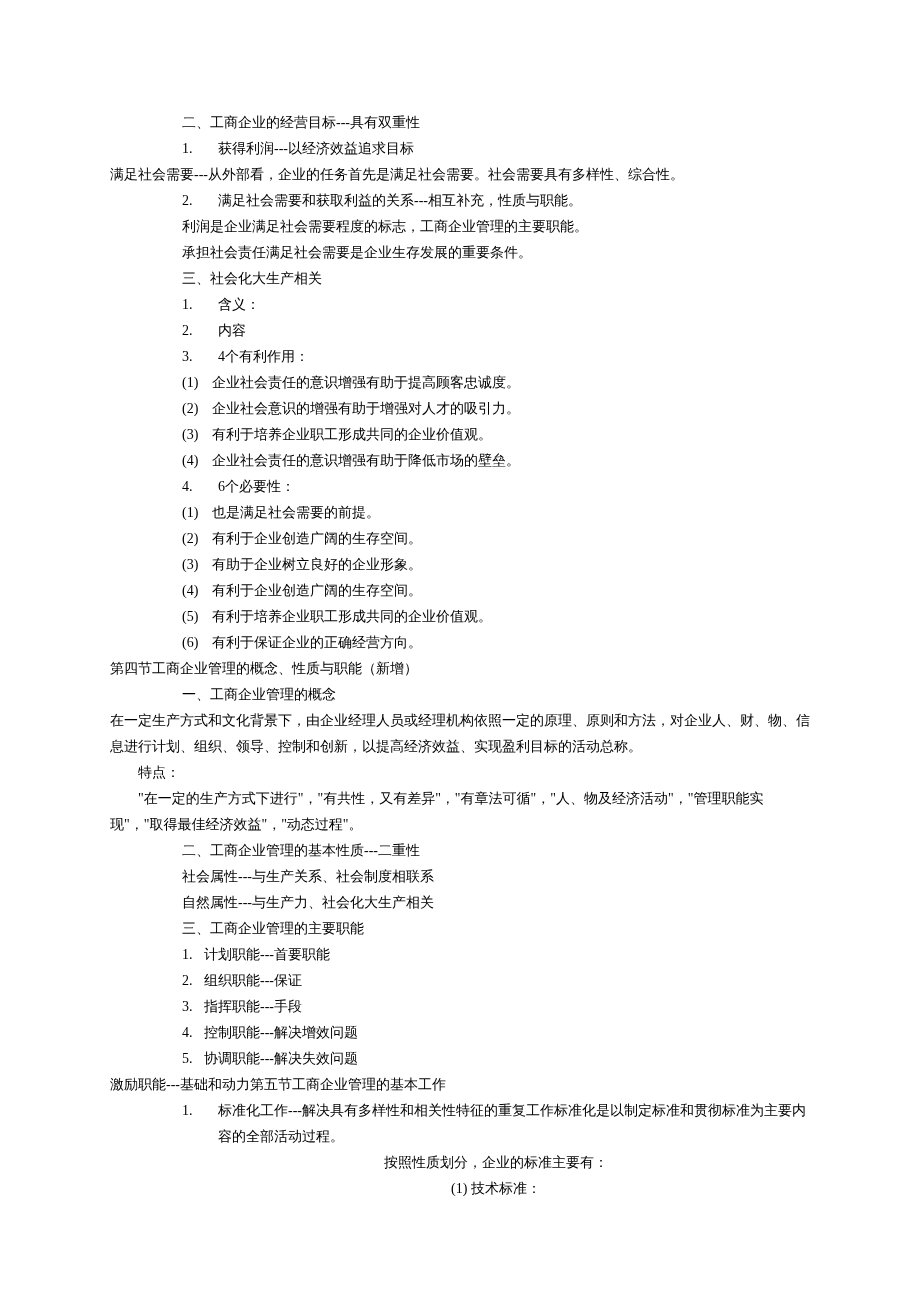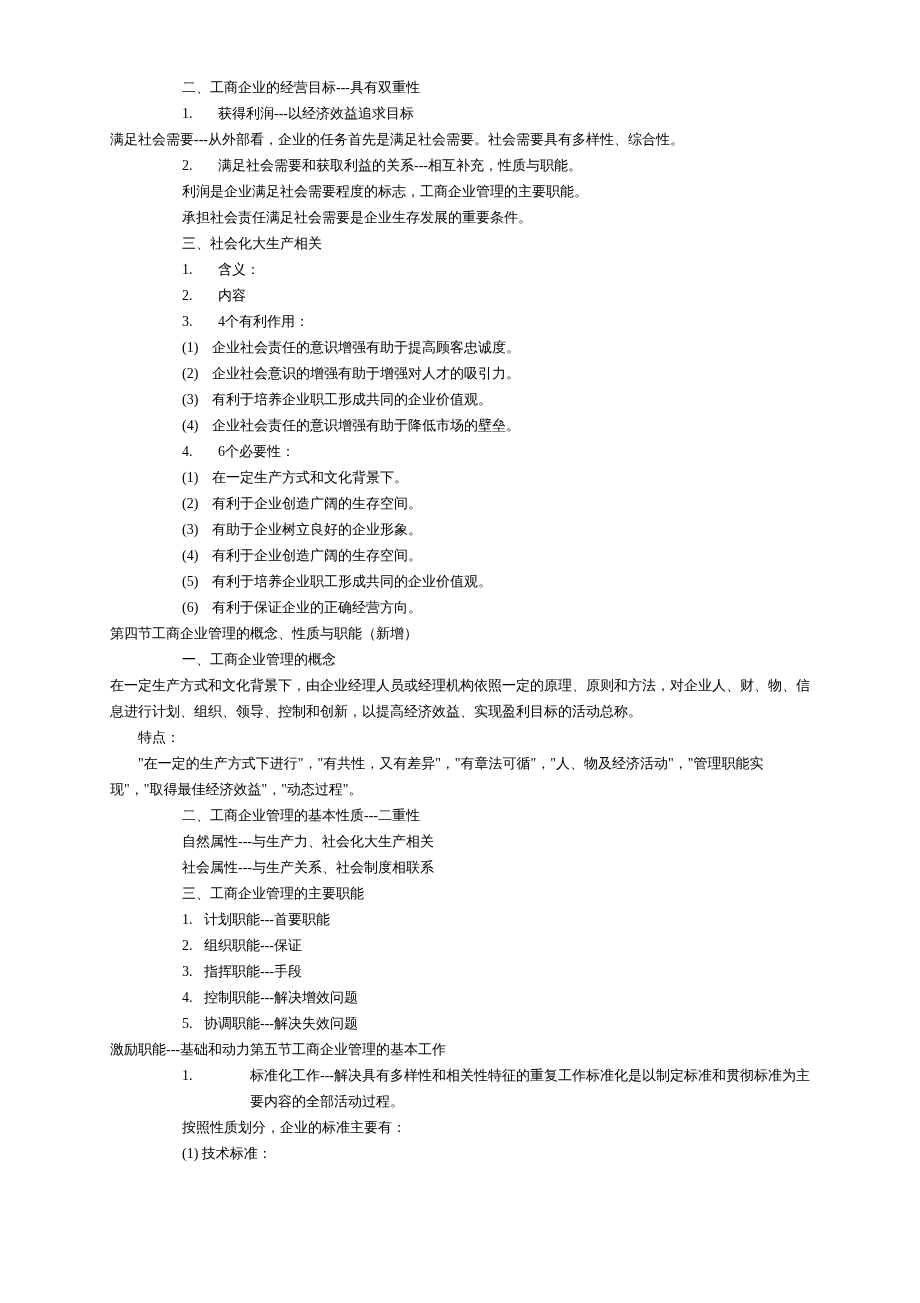--- a/index.html
+++ b/index.html
@@ -3,21 +3,21 @@
 <meta charset="utf-8">
 <style>
   body {
     margin: 0;
     padding: 0;
     background: #ffffff;
     font-family: "SimSun", "Songti SC", serif;
     width: 920px;
   }
   .page {
-    padding: 75px 110px 60px 110px;
+    padding: 110px 110px 60px 110px;
     font-size: 14px;
     line-height: 26px;
     color: #000;
   }
   .indent1 { padding-left: 72px; }
   .indent2 { padding-left: 72px; }
   .flush   { padding-left: 0; }
   .indent-char { padding-left: 28px; } 
   .block p { margin: 0; }
   .num-list { padding-left: 72px; }
@@ -25,22 +25,22 @@
   .num-list .num { min-width: 36px; }
   .sub-list { padding-left: 72px; }
   .sub-list .item { display: flex; }
   .sub-list .num { min-width: 30px; }
   .tight-list { padding-left: 72px; }
   .tight-list .item { display: flex; }
   .tight-list .num { min-width: 22px; }
   .sec5-list { padding-left: 72px; }
   .sec5-list .item { display: flex; }
   .sec5-list .num { min-width: 36px; }
-  .sec5-list .txt { flex: 1; margin-left: 32px; }
-  .sec5-sub { padding-left: 72px; }
+  .sec5-list .txt { flex: 1; }
+  .sec5-sub { padding-left: 72px; text-align: center; }
 </style>
 </head>
 <body>
 
 <div class="page block">
 
   <p class="indent1">二、工商企业的经营目标---具有双重性</p>
 
   <div class="num-list">
     <div class="item">
@@ -100,21 +100,21 @@
   <div class="num-list">
     <div class="item">
       <span class="num">4.</span>
       <span>6个必要性：</span>
     </div>
   </div>
 
   <div class="sub-list">
     <div class="item">
       <span class="num">(1)</span>
-      <span>在一定生产方式和文化背景下。</span>
+      <span>也是满足社会需要的前提。</span>
     </div>
     <div class="item">
       <span class="num">(2)</span>
       <span>有利于企业创造广阔的生存空间。</span>
     </div>
     <div class="item">
       <span class="num">(3)</span>
       <span>有助于企业树立良好的企业形象。</span>
     </div>
     <div class="item">
@@ -131,22 +131,22 @@
     </div>
   </div>
 
   <p class="flush">第四节工商企业管理的概念、性质与职能（新增）</p>
   <p class="indent1">一、工商企业管理的概念</p>
   <p class="flush">在一定生产方式和文化背景下，由企业经理人员或经理机构依照一定的原理、原则和方法，对企业人、财、物、信息进行计划、组织、领导、控制和创新，以提高经济效益、实现盈利目标的活动总称。</p>
   <p class="indent-char">特点：</p>
   <p class="flush">　　"在一定的生产方式下进行"，"有共性，又有差异"，"有章法可循"，"人、物及经济活动"，"管理职能实现"，"取得最佳经济效益"，"动态过程"。</p>
 
   <p class="indent1">二、工商企业管理的基本性质---二重性</p>
+  <p class="indent2">社会属性---与生产关系、社会制度相联系</p>
   <p class="indent2">自然属性---与生产力、社会化大生产相关</p>
-  <p class="indent2">社会属性---与生产关系、社会制度相联系</p>
 
   <p class="indent1">三、工商企业管理的主要职能</p>
 
   <div class="tight-list">
     <div class="item">
       <span class="num">1.</span>
       <span>计划职能---首要职能</span>
     </div>
     <div class="item">
       <span class="num">2.</span>

